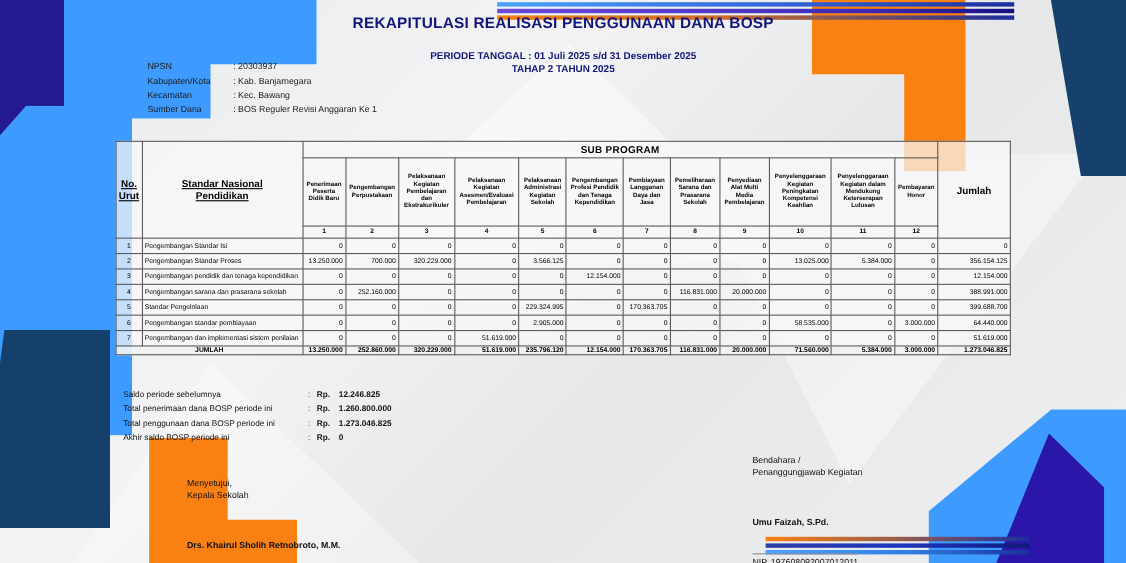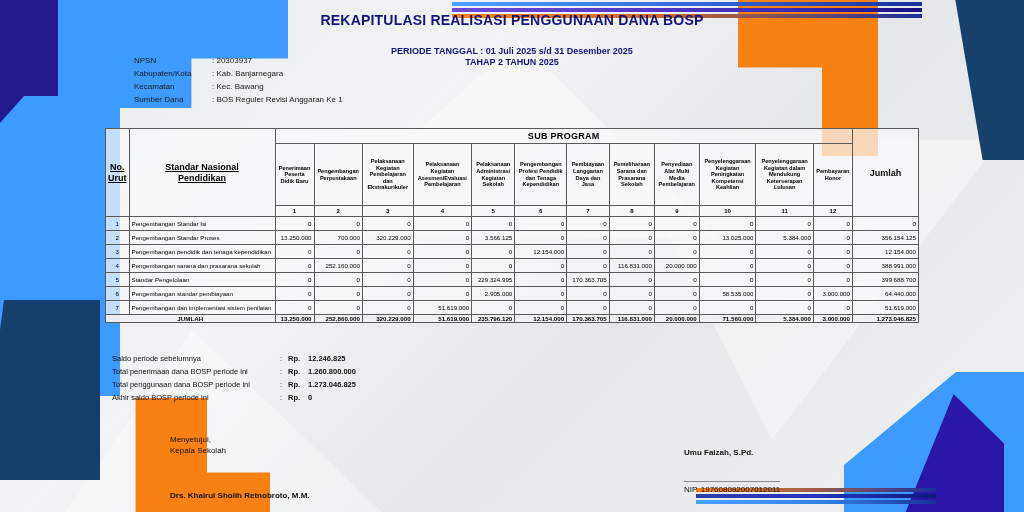--- a/index.html
+++ b/index.html
@@ -421,18 +421,22 @@
     <div class="sig sig-left">
       <div class="role">
         <div>Menyetujui,</div>
         <div>Kepala Sekolah</div>
       </div>
       <div class="name">Drs. Khairul Sholih Retnobroto, M.M.</div>
       <div class="nip">NIP. 196706221992031004</div>
     </div>
 
     <div class="sig sig-right">
+      <div class="role">
+        <div>Bendahara /</div>
+        <div>Penanggungjawab Kegiatan</div>
+      </div>
       <div class="name">Umu Faizah, S.Pd.</div>
       <div class="nip">NIP. 197608092007012011</div>
     </div>
 
   </div>
 </div>
 
 </body></html>

